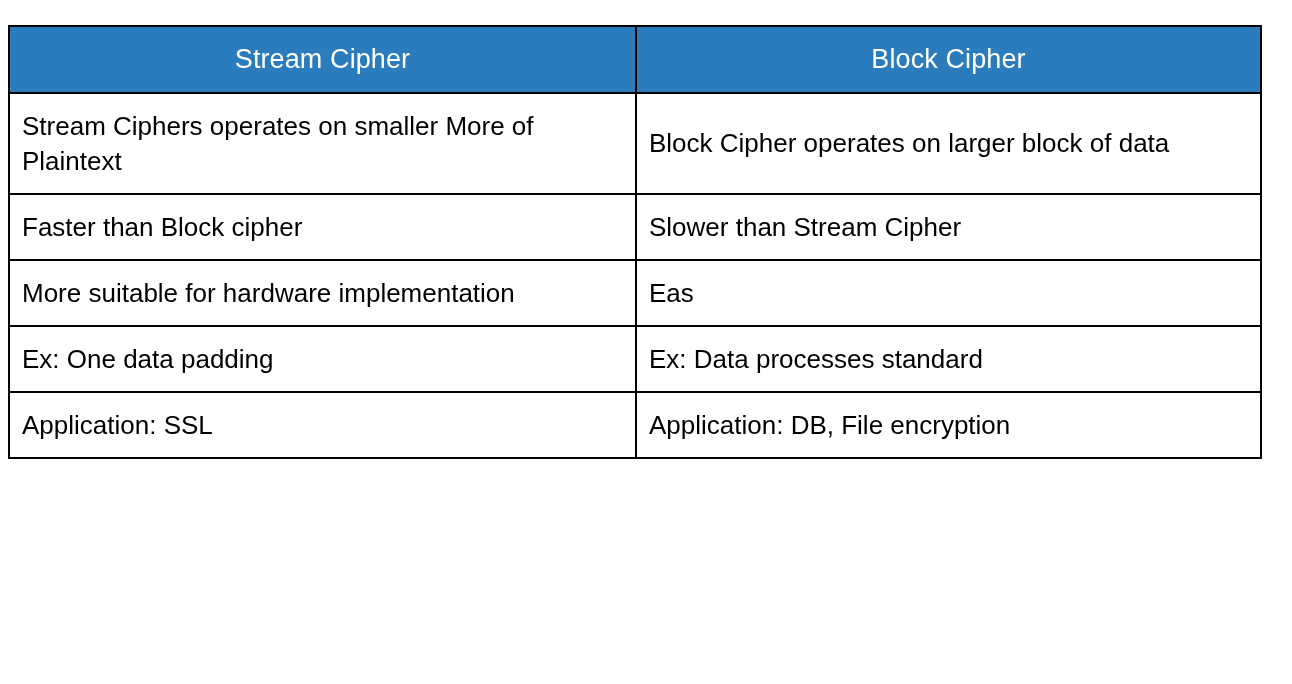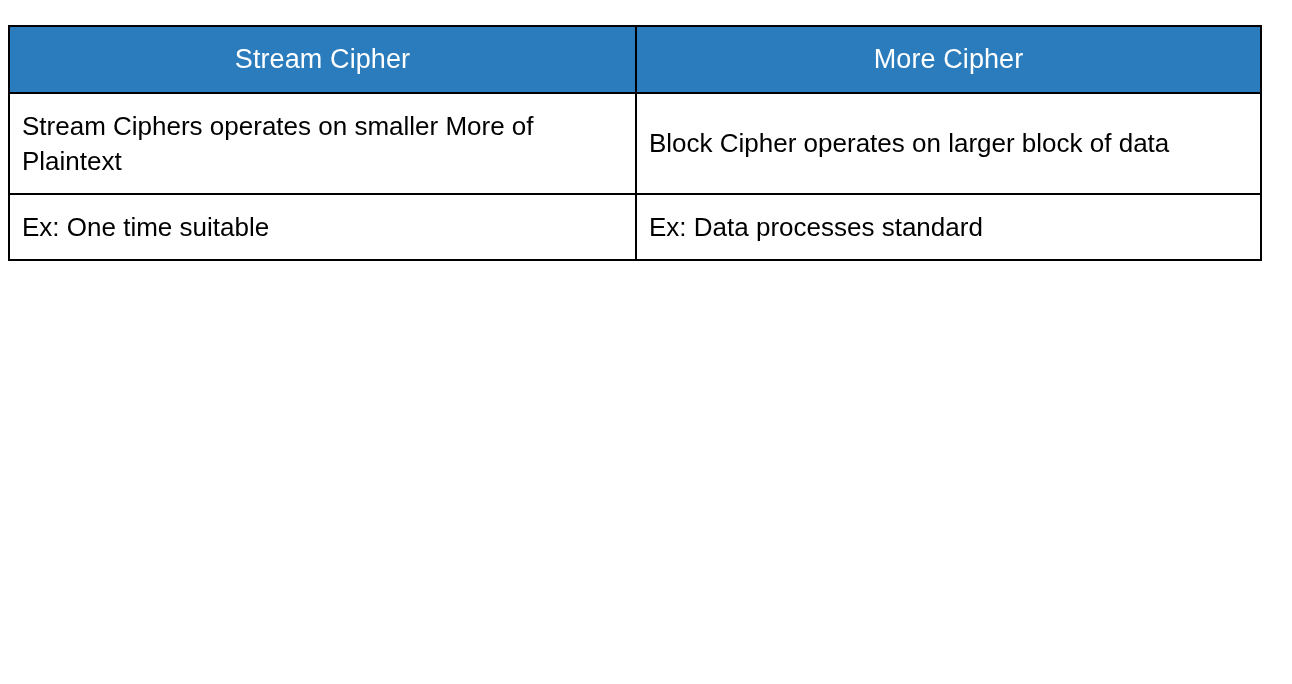--- a/index.html
+++ b/index.html
@@ -77,45 +77,69 @@
 
   <table class="cmp-table">
     <colgroup>
       <col class="col-left">
       <col class="col-right">
     </colgroup>
 
     <thead>
       <tr>
         <th>Stream Cipher</th>
-        <th>More Cipher</th>
+        <th>Block Cipher</th>
       </tr>
     </thead>
 
     <tbody>
 
       <tr class="tall-2">
         <td>
           <span class="cell-text">Stream Ciphers operates on smaller More of Plaintext</span>
         </td>
         <td>
           <span class="cell-text">Block Cipher operates on larger block of data</span>
         </td>
       </tr>
 
-
+      <tr>
+        <td>
+          <span class="cell-text">Faster than Block cipher</span>
+        </td>
+        <td>
+          <span class="cell-text">Slower than Stream Cipher</span>
+        </td>
+      </tr>
 
 
 
       <tr>
         <td>
-          <span class="cell-text">Ex: One time suitable</span>
+          <span class="cell-text">More suitable for hardware implementation</span>
+        </td>
+        <td>
+          <span class="cell-text">Eas</span>
+        </td>
+      </tr>
+
+      <tr>
+        <td>
+          <span class="cell-text">Ex: One data padding</span>
         </td>
         <td>
           <span class="cell-text">Ex: Data processes standard</span>
         </td>
       </tr>
 
+      <tr>
+        <td>
+          <span class="cell-text">Application: SSL</span>
+        </td>
+        <td>
+          <span class="cell-text">Application: DB, File encryption</span>
+        </td>
+      </tr>
 
     </tbody>
   </table>
 
 </div>
 
 </body></html>

